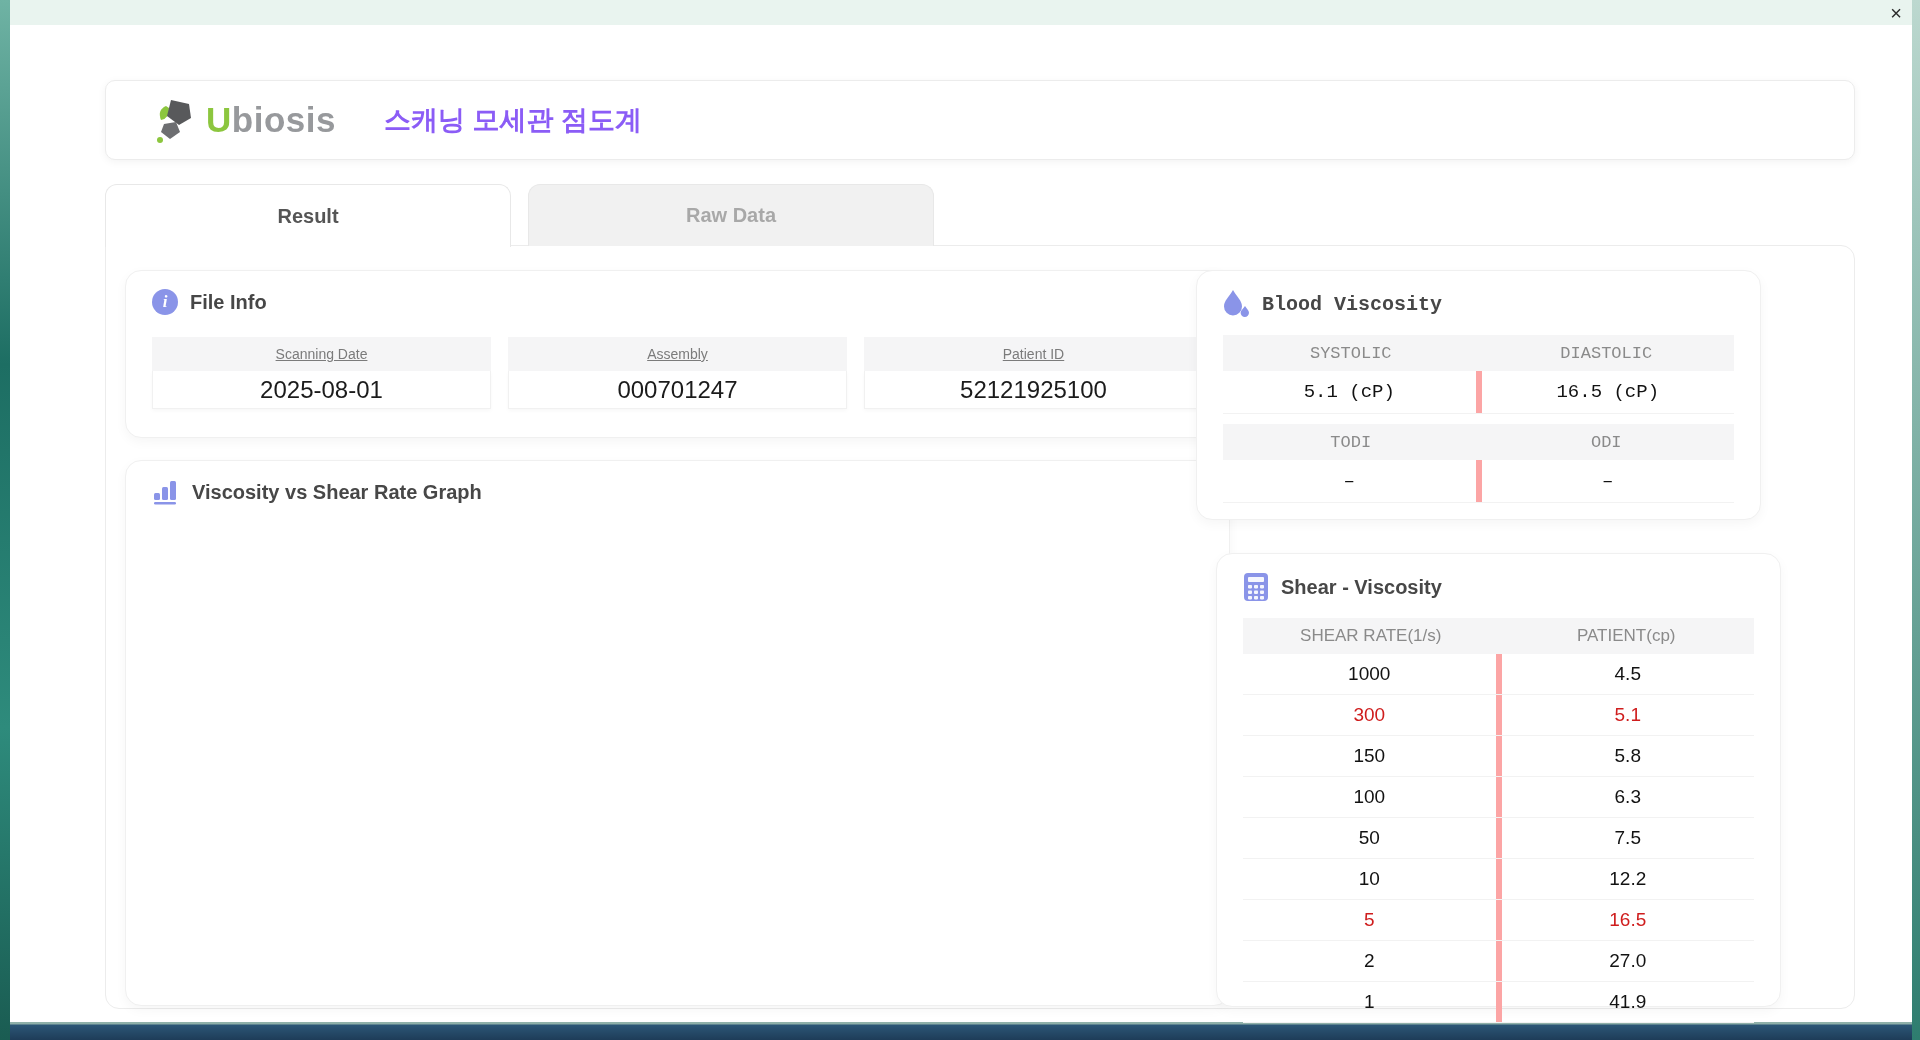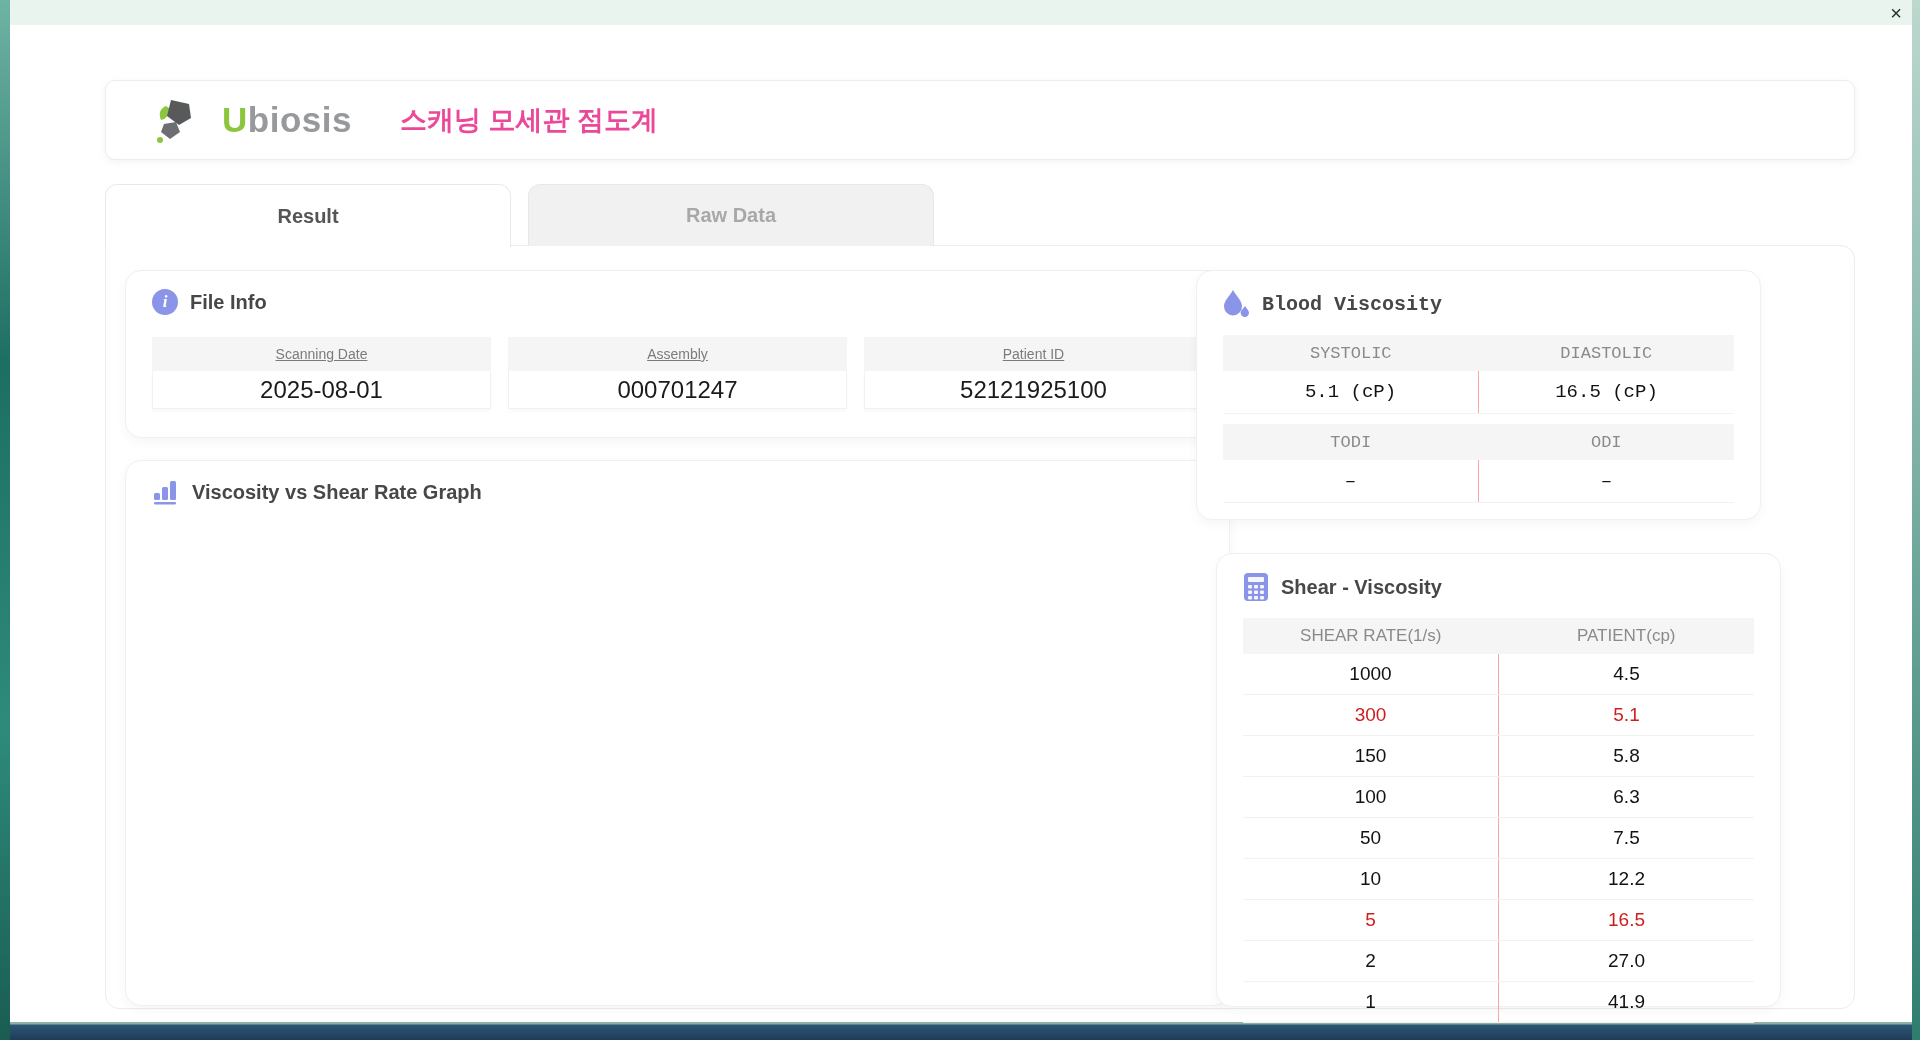--- a/index.html
+++ b/index.html
@@ -17,25 +17,25 @@
   .close-btn   { position:absolute; top:1px; right:18px; font-size:20px; line-height:24px;
                  color:#2b2b2b; cursor:default; }
 
   .window { position:absolute; left:10px; top:25px; width:1902px; height:997px;
             background:#fff; border-radius:0 0 10px 10px; }
 
   
   .card-header { position:absolute; left:105px; top:80px; width:1750px; height:80px;
                  background:#fff; border:1px solid #ececec; border-radius:10px;
                  box-shadow:0 2px 8px rgba(0,0,0,.05); display:flex; align-items:center; padding-left:48px; }
-  .logo { display:flex; align-items:center; gap:22px; }
+  .logo { display:flex; align-items:center; gap:6px; }
   .logo-text { font-size:35px; font-weight:600; letter-spacing:.5px; }
   .logo-text .u { color:#8cc63e; }
   .logo-text .rest { color:#97999c; }
-  .app-title { margin-left:48px; color:#ec4899; font-size:27px; font-weight:700; }
+  .app-title { margin-left:48px; color:#8b5cf6; font-size:27px; font-weight:700; }
 
   
   .tab-bar { position:absolute; left:105px; top:184px; height:62px; display:flex; gap:17px; z-index:3; }
   .tab { width:406px; display:flex; align-items:center; justify-content:center;
          font-size:20px; font-weight:700; border:1px solid #e8e8e8; border-bottom:none;
          border-radius:12px 12px 0 0; background:#f1f1f1; color:#a8a8a8; cursor:pointer; }
   .tab.active { background:#fff; color:#555; height:63px; }
 
   
   .main-panel { position:absolute; left:105px; top:245px; width:1750px; height:764px;
@@ -63,21 +63,21 @@
                  color:#1b1b1b; font-size:24px; display:flex; align-items:center; justify-content:center;
                  box-shadow:0 2px 4px rgba(0,0,0,.03); }
 
   
   .mini-table { margin:16px 26px 0 26px; }
   .mt-row { display:flex; border-bottom:1px solid #f2f2f2; }
   .mt-head { background:#f5f5f6; border-bottom:none; }
   .mt-cell { flex:1; display:flex; align-items:center; justify-content:center; }
   .mt-head .mt-cell { height:36px; color:#8a8a8a; font-size:17px; }
   .mt-val  .mt-cell { height:42px; color:#121212; font-size:19px; }
-  .mt-val  .mt-cell + .mt-cell { border-left:1px solid #fca5a5; }
+  .mt-val  .mt-cell + .mt-cell { border-left:6px solid #fca5a5; }
   .bv-gap { height:10px; }
 
   .shear-rows .mt-val .mt-cell { height:40px; }
   .mt-val.red .mt-cell { color:#cf1d1d; }
 
   
   .chart-box { position:absolute; left:155px; top:520px; width:1060px; height:478px; }
   .chart-box svg { width:100%; height:100%; }
   .grid   { stroke:#b3b3b3; stroke-width:1; stroke-dasharray:4 3; }
   .tick   { stroke:#1a1a1a; stroke-width:1; }

